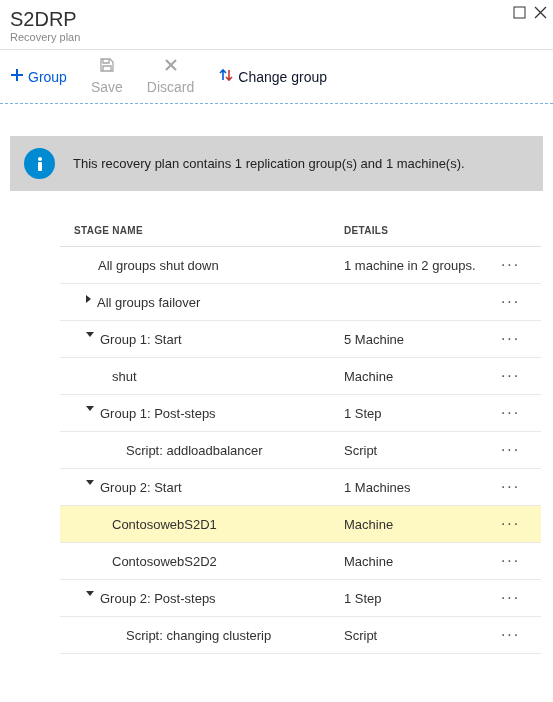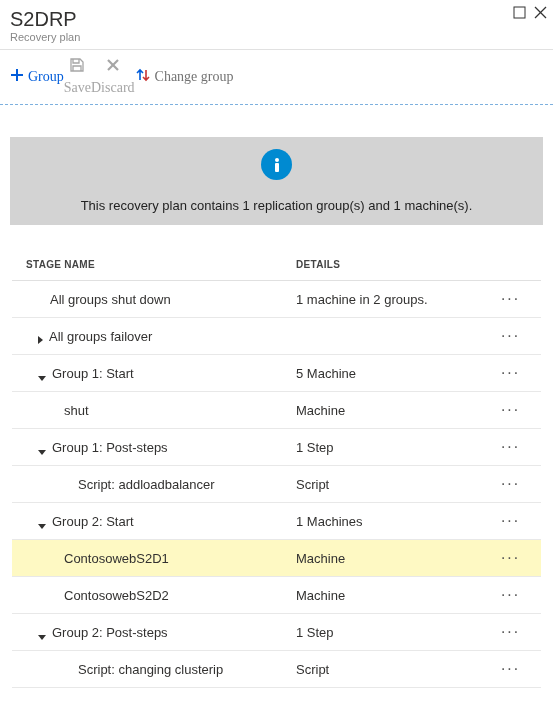--- a/index.html
+++ b/index.html
@@ -28,55 +28,53 @@
     .window-controls {
       position: absolute;
       top: 6px; right: 6px;
       display: flex;
       gap: 8px;
     }
     .window-controls svg { display: block; }
     .toolbar {
       display: flex;
       align-items: center;
-      gap: 0;
+      gap: 24px;
       padding: 8px 10px;
       border-bottom: 1px dashed #7db0de;
-      font-family: Liberation Serif, serif;
     }
     .toolbar-item {
       display: flex;
       align-items: center;
       gap: 4px;
       font-size: 14px;
       cursor: pointer;
     }
     .toolbar-item.enabled { color: #015cda; }
     .toolbar-item.disabled { color: #a6a6a6; cursor: default; flex-direction: column; }
-    .toolbar-item.both { color: #737373; }
+    .toolbar-item.both { color: #0f172a; }
     .info-box {
       margin: 32px 10px 24px 10px;
       background: #d3d3d3;
       display: flex;
       align-items: center;
       padding: 12px 14px;
       gap: 18px;
-      flex-direction: column;
     }
     .info-icon {
       width: 31px; height: 31px;
       border-radius: 50%;
       background: #008ad1;
       display: flex;
       align-items: center;
       justify-content: center;
       flex: none;
     }
     .info-text { font-size: 13px; color: #222; }
-    .table-wrapper { padding: 0 12px; }
+    .table-wrapper { padding: 0 12px; margin-left: 48px; }
     .table-header {
       display: flex;
       padding: 10px 14px;
       border-bottom: 1px solid #e0e0e0;
     }
     .th-stage, .th-details {
       font-size: 10px;
       font-weight: 700;
       letter-spacing: 0.3px;
       color: #444;
@@ -84,21 +82,21 @@
     .th-stage { flex: 0 0 270px; }
     .th-details { flex: 1; }
     .row {
       display: flex;
       align-items: center;
       padding: 9px 14px 9px 0;
       border-bottom: 1px solid #e8e8e8;
       font-size: 13px;
     }
     .row.selected { background: #fef9c3; }
-    .col-stage { flex: 0 0 284px; display: flex; align-items: flex-end; }
+    .col-stage { flex: 0 0 284px; display: flex; align-items: flex-start; }
     .col-details { flex: 1; color: #323130; }
     .col-actions { flex: none; width: 34px; text-align: center; color: #555; font-size: 16px; letter-spacing: 1px; cursor: pointer; }
     .indent-1 { padding-left: 26px; }
     .indent-1c { padding-left: 38px; }
     .indent-2c { padding-left: 52px; }
     .indent-3c { padding-left: 66px; }
     .caret {
       display: inline-block;
       width: 0; height: 0;
       margin-right: 6px;

